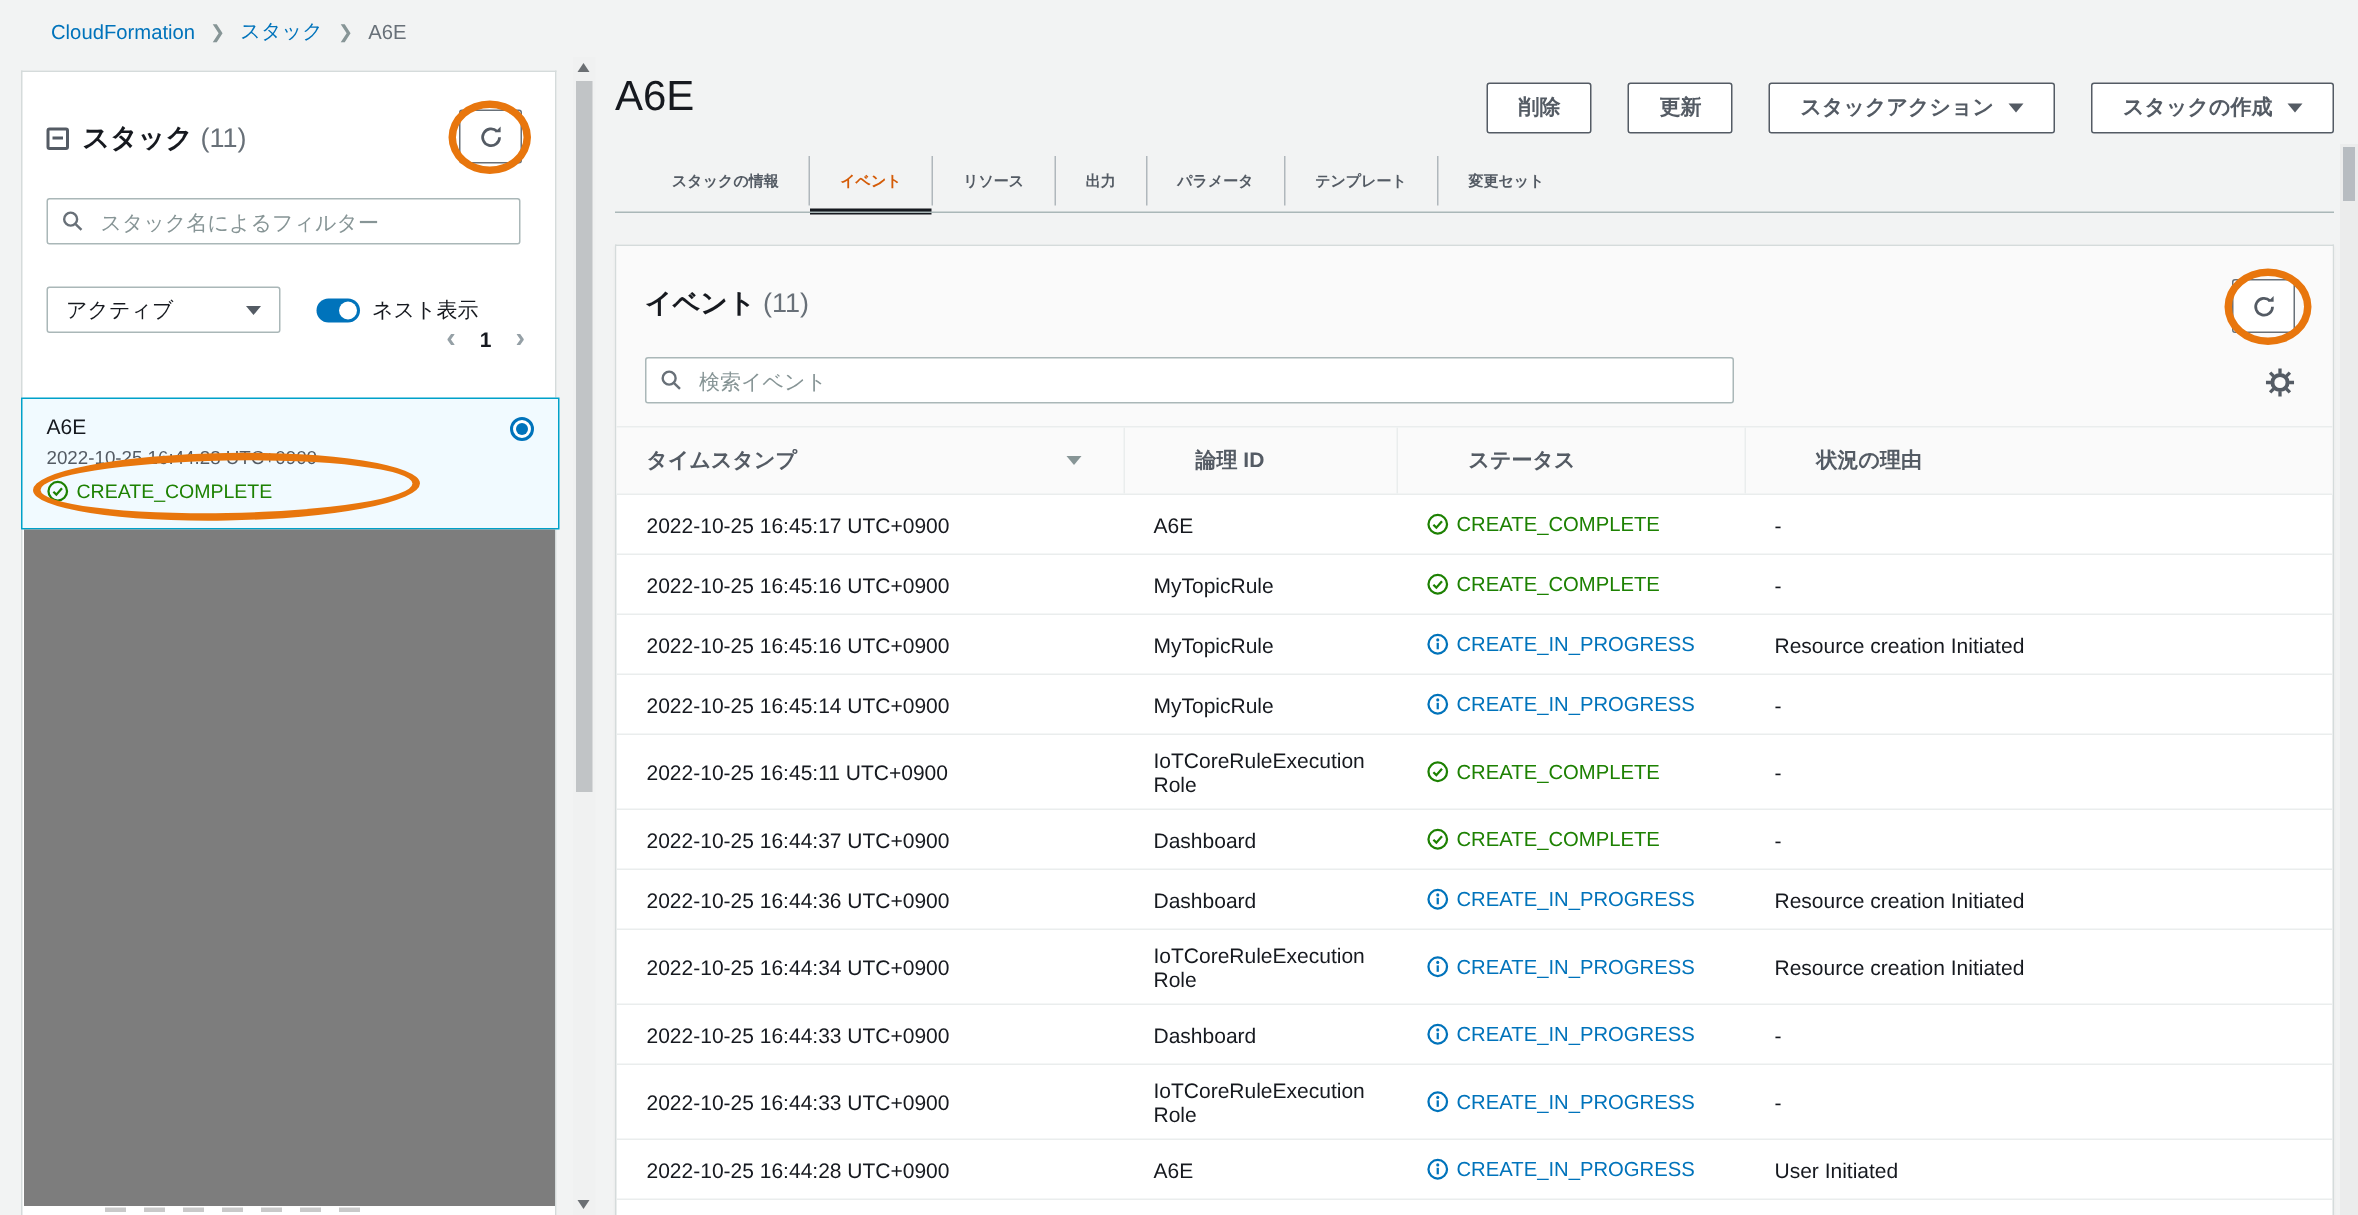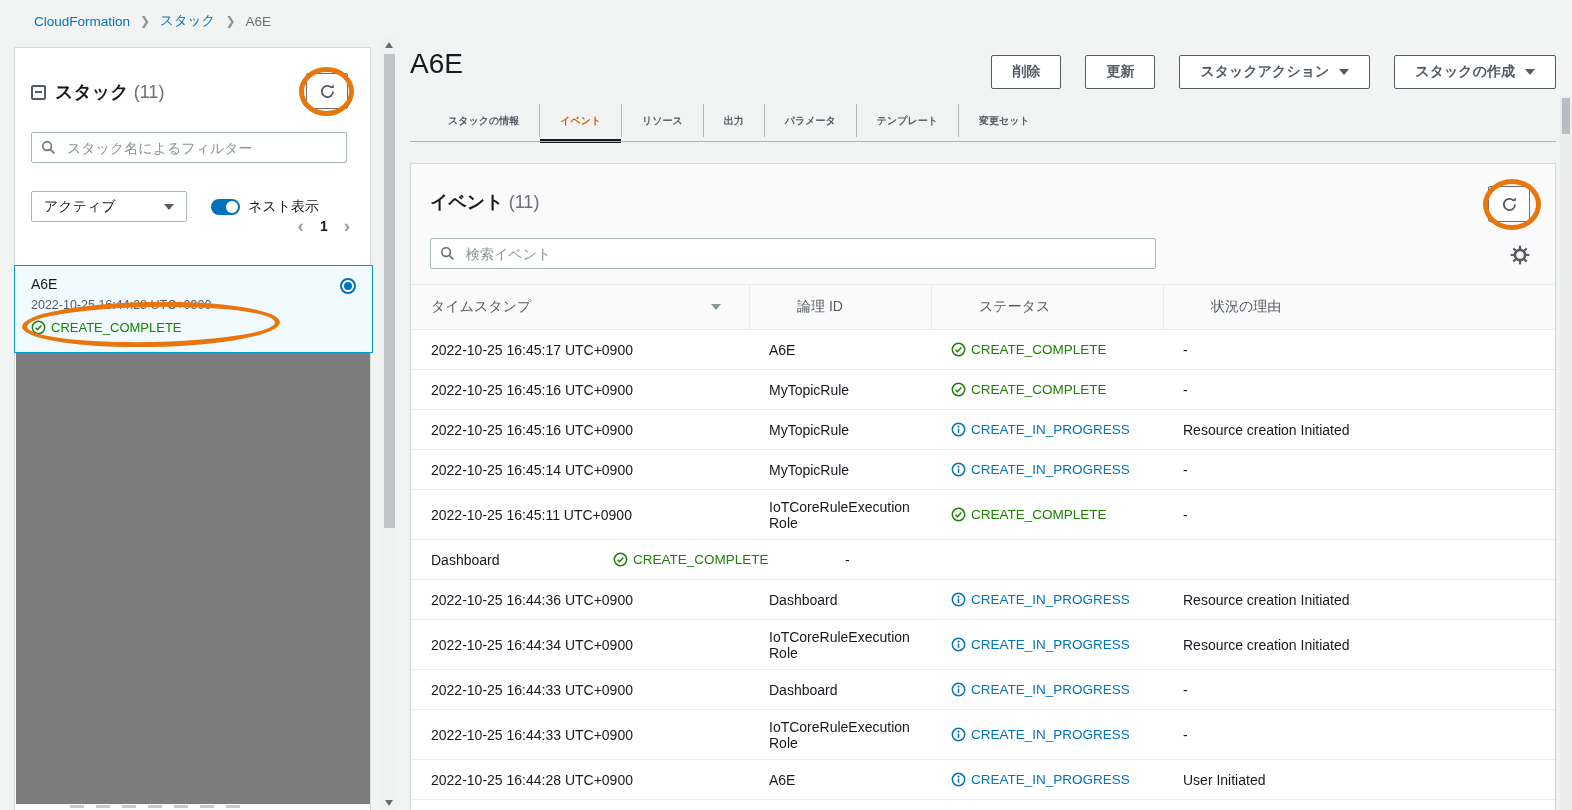--- a/index.html
+++ b/index.html
@@ -133,21 +133,21 @@
   .ev-title { position:absolute; left:19px; top:26px; font-size:18px; font-weight:bold; color:#16191f; }
   .ev-count { font-weight:normal; color:#687078; }
   .ev-refresh { left:1077px; top:22px; }
   .gear { position:absolute; left:1098px; top:80px; width:22px; height:22px; cursor:pointer; }
   .ev-search { left:19px; top:74px; width:726px; height:31px; }
 
   
   .tbl-head {
     position:absolute; left:0; top:120px; width:100%; height:46px; background:#fafafa;
     border-top:1px solid #eaeded; border-bottom:1px solid #eaeded;
-    display:flex; align-items:center; font-size:14px; font-weight:normal; color:#545b64;
+    display:flex; align-items:center; font-size:14px; font-weight:bold; color:#545b64;
   }
   .col-ts { width:338px; } .col-id { width:182px; } .col-st { width:232px; } .col-rs { flex:1; }
   .th { padding-left:20px; display:flex; align-items:center; height:100%; position:relative; }
   .th + .th { border-left:1px solid #eaeded;padding-left:47px; }
   .sort-caret {
     position:absolute; right:28px; width:0; height:0;
     border-left:5px solid transparent; border-right:5px solid transparent; border-top:6px solid #879596;
   }
   .tbl-body { position:absolute; left:0; top:166px; width:100%; }
   .tr { display:flex; align-items:center; border-bottom:1px solid #eaeded; font-size:14px; color:#16191f; }
@@ -400,20 +400,21 @@
             <svg width="15" height="15" viewBox="0 0 16 16">
               <circle cx="8" cy="8" r="6.6" fill="none" stroke="currentColor" stroke-width="1.6"></circle>
               <path d="M4.9 8.3l2.1 2.1 4-4.6" fill="none" stroke="currentColor" stroke-width="1.6"></path>
             </svg>
           </span>
           <span>CREATE_COMPLETE</span>
         </div>
         <div class="td col-rs">-</div>
       </div>
       <div class="tr" style="height: 40px;">
+        <div class="td col-ts">2022-10-25 16:44:37 UTC+0900</div>
         <div class="td col-id">Dashboard</div>
         <div class="td col-st status-cell" style="color: rgb(29, 129, 2);">
           <span class="st-icon">
             <svg width="15" height="15" viewBox="0 0 16 16">
               <circle cx="8" cy="8" r="6.6" fill="none" stroke="currentColor" stroke-width="1.6"></circle>
               <path d="M4.9 8.3l2.1 2.1 4-4.6" fill="none" stroke="currentColor" stroke-width="1.6"></path>
             </svg>
           </span>
           <span>CREATE_COMPLETE</span>
         </div>

